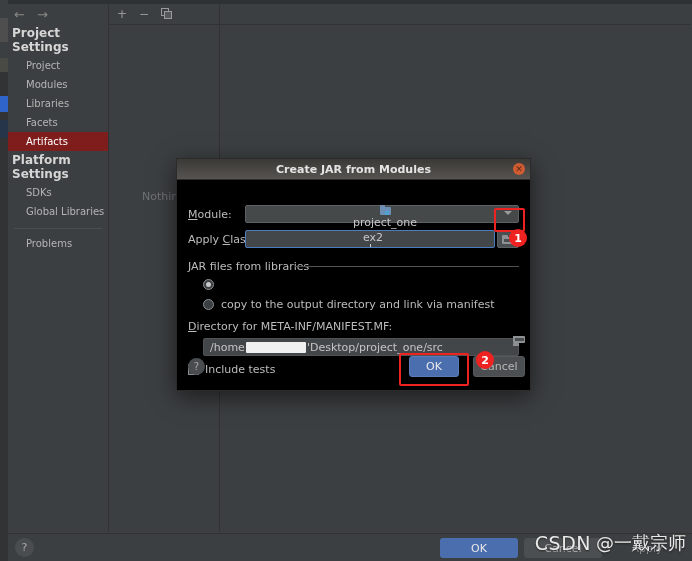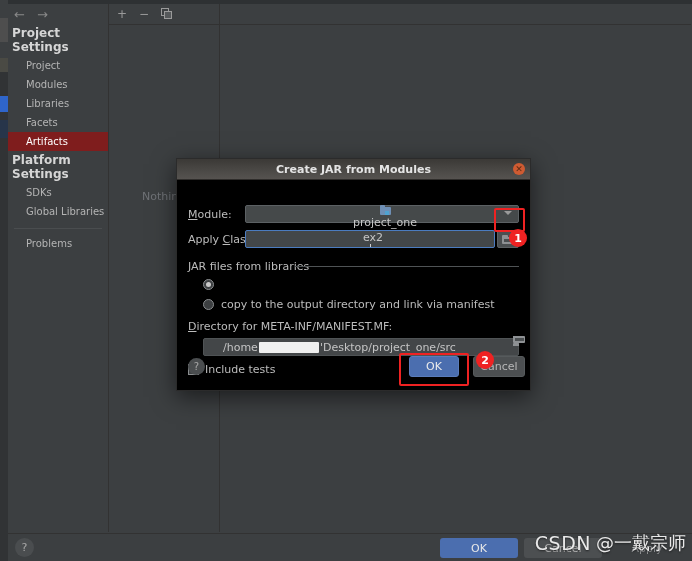--- a/index.html
+++ b/index.html
@@ -178,21 +178,21 @@
   .radio.checked::after{
     content:"";position:absolute;left:2px;top:2px;width:5px;height:5px;border-radius:50%;
     background:#c9c9c9;
   }
   .radio-label{font-size:11px;color:#bcbcbc;white-space:nowrap;}
 
   .path-field{
     position:absolute;height:18px;background:#434648;border:1px solid #4f5355;
     box-sizing:border-box;border-radius:2px;display:flex;align-items:center;
   }
-  .path-text{font-size:11px;color:#c4c4c4;padding-left:6px;white-space:nowrap;position:relative;margin-left:13px;}
+  .path-text{font-size:11px;color:#c4c4c4;padding-left:6px;white-space:nowrap;position:relative;}
   .redacted{
     display:inline-block;width:60px;height:11px;background:#f0f0f0;
     vertical-align:-2px;border-radius:1px;margin:0 1px;
   }
   .path-folder{
     position:absolute;right:5px;top:4px;
   }
 
   .checkbox-row{position:absolute;display:flex;align-items:center;gap:6px;}
   .checkbox{

